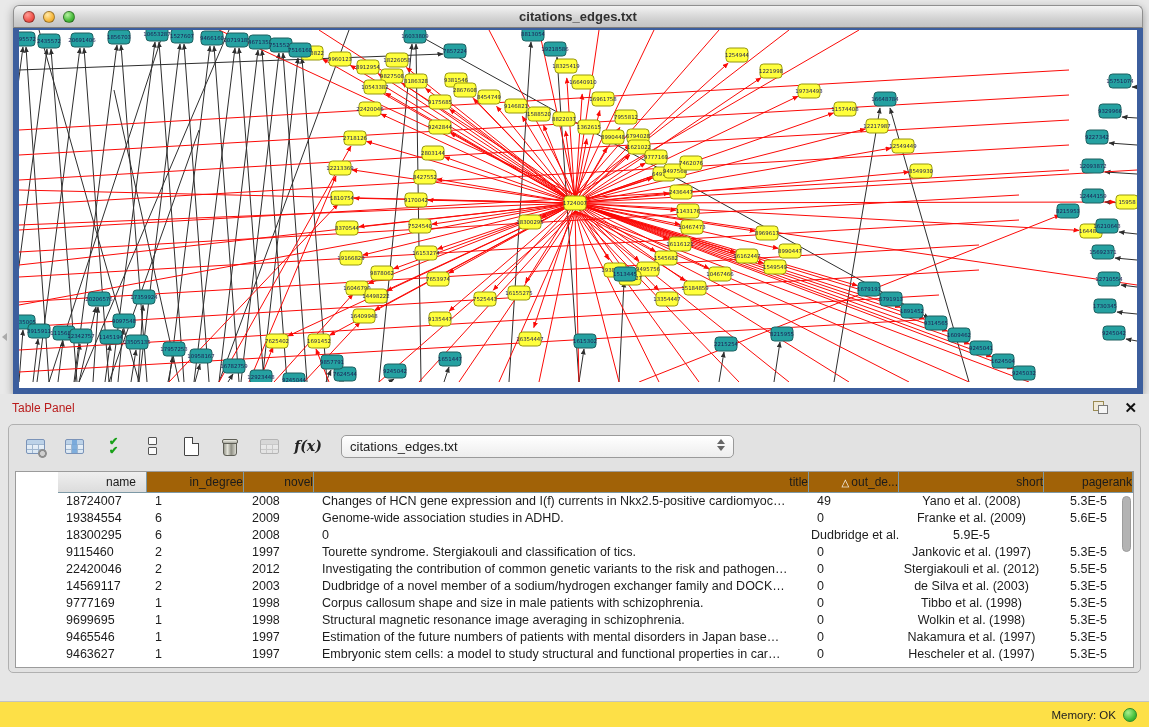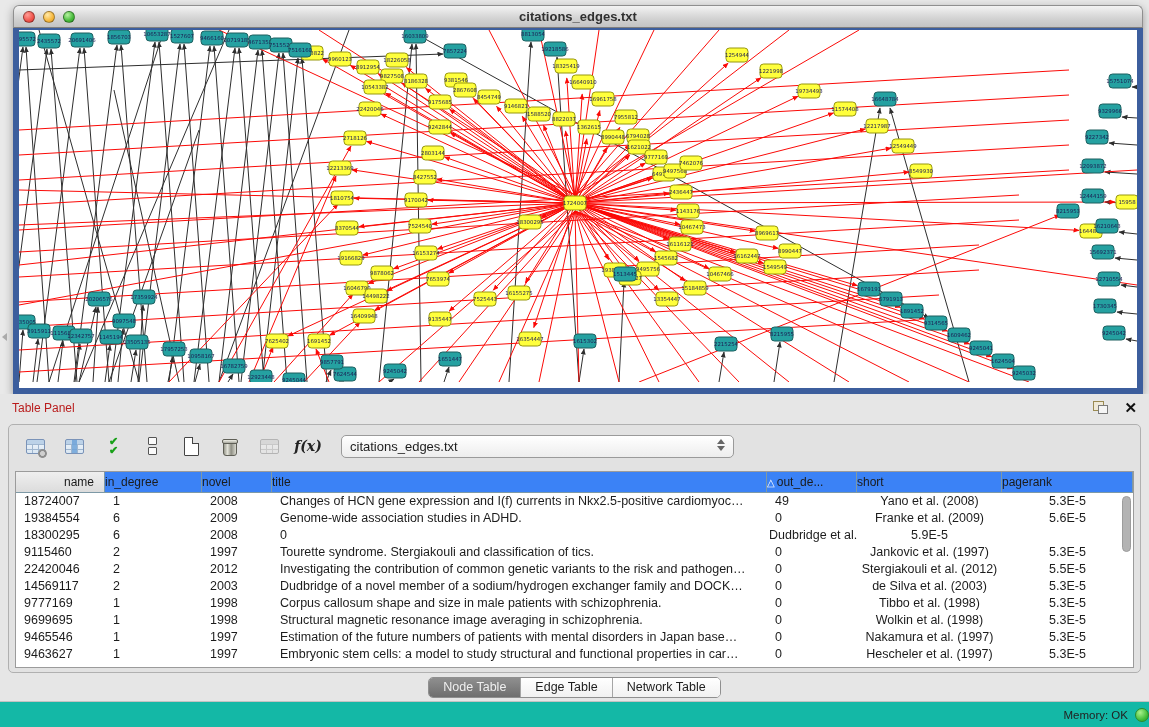--- a/index.html
+++ b/index.html
@@ -87,25 +87,25 @@
     padding:0 8px; font-size:13px; color:#1d1d1d; position:relative; }
   .table-select .stepper { position:absolute; right:8px; top:3px; display:flex;
     flex-direction:column; gap:2px; }
   .table-select .stepper i { width:0; height:0; border-left:4px solid transparent;
     border-right:4px solid transparent; }
   .table-select .stepper i.up { border-bottom:5px solid #666; }
   .table-select .stepper i.down { border-top:5px solid #666; }
 
   
   .table-wrap { position:absolute; left:6px; right:6px; top:46px; bottom:4px;
-    background:#ffffff; border:1px solid #9b9b9b; overflow:hidden; }
+    background:#ffffff; border:1px solid #9b9b9b; overflow:hidden;padding-left:42px; }
   .tgrid { display:grid; grid-template-columns:89px 97px 70px 495px 90px 145px 1fr;
     width:100%; }
-  .th { background:#3b82f6; border-right:1px solid #7d99a6; border-bottom:1px solid #7d99a6;
-    font-size:12px; color:#1b1b1b; text-align:left; height:21px; line-height:20px;
+  .th { background:#a16207; border-right:1px solid #7d99a6; border-bottom:1px solid #7d99a6;
+    font-size:12px; color:#1b1b1b; text-align:right; height:21px; line-height:20px;
     overflow:hidden; white-space:nowrap; }
   .th.first { background:linear-gradient(#efefef,#dcdcdc); text-align:right; padding-right:10px; }
   .th .sort-tri { color:#ffffff; font-size:10px; margin-right:2px; }
   .td { font-size:12.5px; color:#1c1c1c; height:17px; line-height:17px; padding:0 8px;
     overflow:hidden; white-space:nowrap; text-overflow:clip; }
   .td.center { text-align:center; padding:0 2px; }
   .vscroll { position:absolute; right:2px; top:24px; width:9px; bottom:4px; }
   .vscroll .thumb { position:absolute; top:0; left:0; width:9px; height:56px;
     border-radius:5px; background:#b3b3b3; border:1px solid #9c9c9c; }
 
@@ -114,22 +114,22 @@
     display:flex; justify-content:center; align-items:center; }
   .seg { display:flex; border:1px solid #8f8f8f; border-radius:5px; overflow:hidden;
     height:21px; background:#fcfcfc; }
   .seg-btn { font-size:12.5px; padding:0 14px; line-height:19px; color:#1e1e1e;
     border-right:1px solid #a5a5a5; background:linear-gradient(#ffffff,#f1f1f1); }
   .seg-btn:last-child { border-right:none; }
   .seg-btn.active { background:linear-gradient(#8f8f8f,#6e6e6e); color:#efefef; }
 
   
   .status-bar { position:absolute; left:0; right:0; bottom:0; height:26px;
-    border-top:1px solid #c2c2c2; background:#14b8a6; display:flex; align-items:center;
-    justify-content:flex-end; gap:7px; }
+    border-top:1px solid #c2c2c2; background:#fde047; display:flex; align-items:center;
+    justify-content:flex-end; padding-right:12px; gap:7px; }
   .status-label { font-size:11.5px; color:#222; }
   .mem-dot { width:14px; height:14px; border-radius:50%; border:1px solid #2b8a2b;
     background:radial-gradient(circle at 35% 30%, #a8f08c, #3fbb35 65%, #2d9a27); }
 </style>
 </head>
 <body>
 
 <div class="net-window">
   <div class="titlebar">
     <div class="lights">
@@ -767,25 +767,18 @@
             <div class="td center">Hescheler et al. (1997)</div>
             <div class="td center">5.3E-5</div>
           </div>
         </div>
       <div class="vscroll">
         <div class="thumb"></div>
       </div>
     </div>
   </div>
 
-  <div class="tabs-bar">
-    <div class="seg" id="tab-seg">
-        <div class="seg-btn active">Node Table</div>
-        <div class="seg-btn">Edge Table</div>
-        <div class="seg-btn">Network Table</div>
-      </div>
-  </div>
 
   <div class="status-bar">
     <span class="status-label">Memory: OK</span>
     <span class="mem-dot"></span>
   </div>
 </div>
 
 </body></html>

